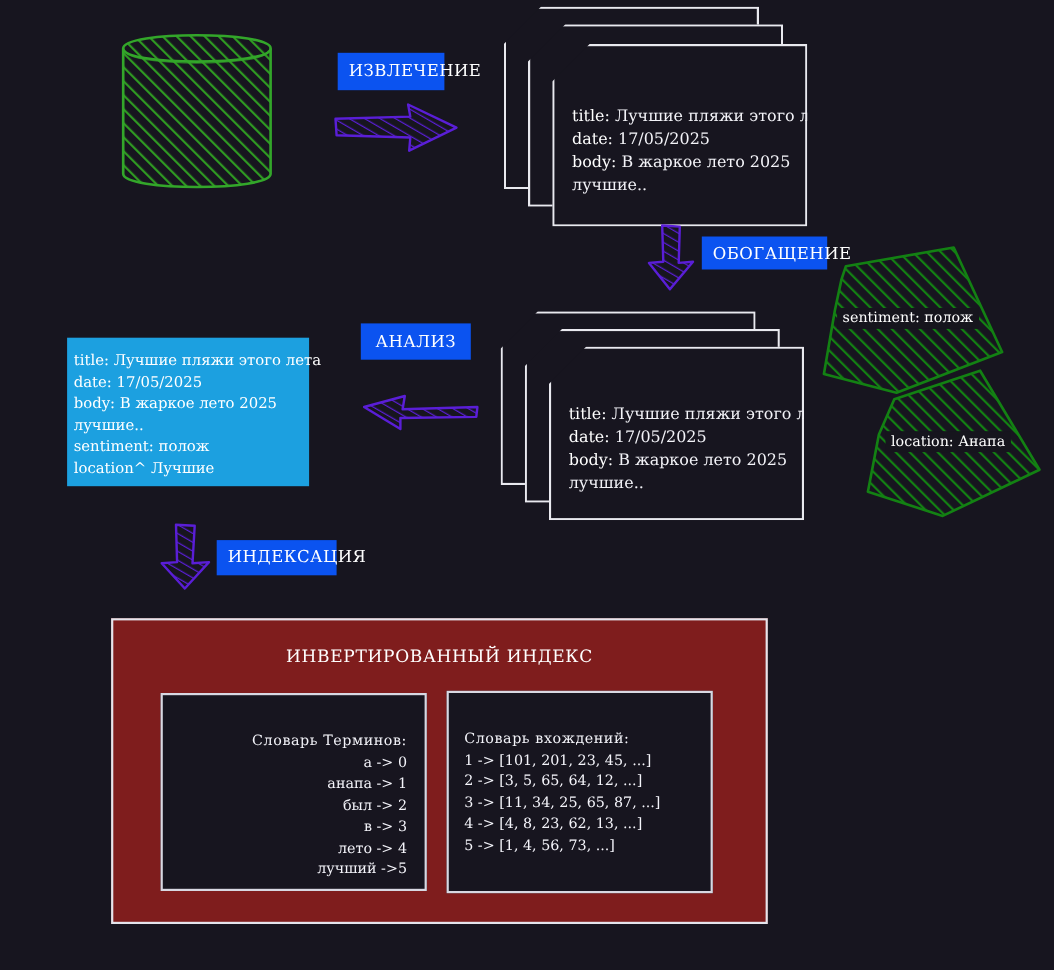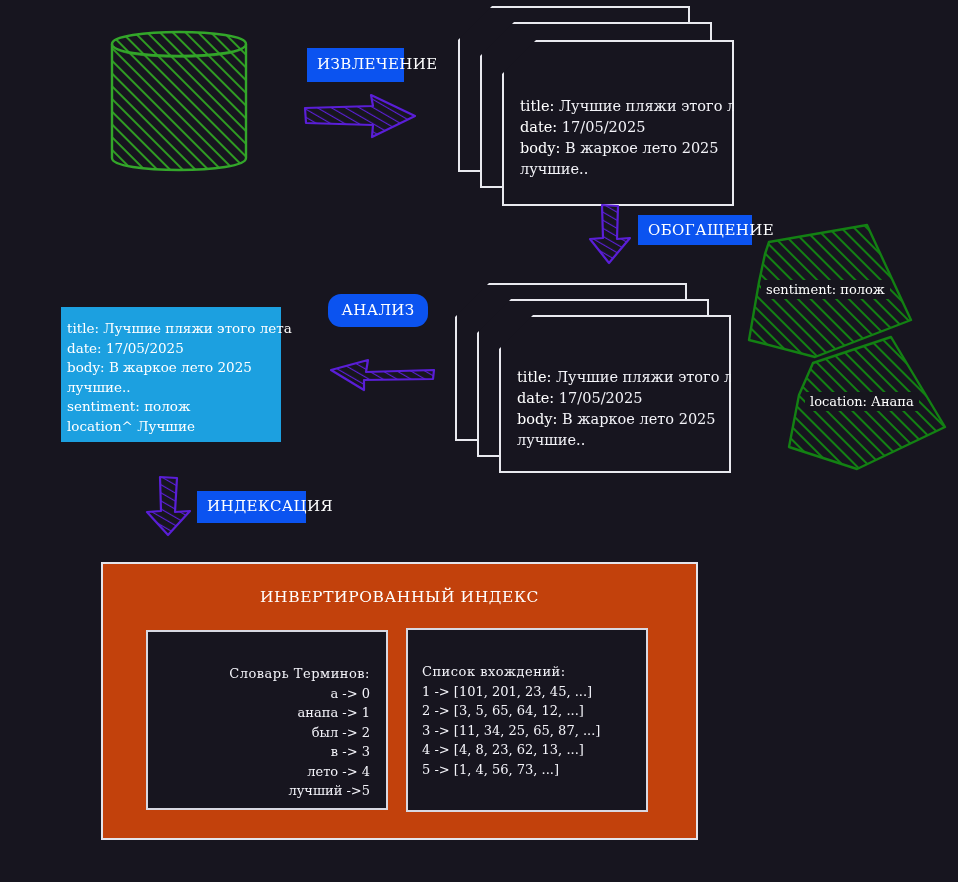--- a/index.html
+++ b/index.html
@@ -62,21 +62,21 @@
     font-size:13px;
     padding:2px 5px;
     white-space:nowrap;
   }
 
   
   .indexbox{
     position:absolute;
     border:2px solid #e4e4ec;
     box-sizing:border-box;
-    background:#c2410c;
+    background:#7f1d1d;
   }
   .indextitle{
     position:absolute;
     width:100%;
     text-align:center;
     color:#ffffff;
     font-family:"DejaVu Serif","Liberation Serif",serif;
     font-size:15.5px;
     letter-spacing:.6px;
     white-space:nowrap;
@@ -212,21 +212,21 @@
              <span>Лучшие пляжи этого лета</span></div>
         <div><span class="k">date:</span>
              <span>17/05/2025</span></div>
         <div><span class="k">body:</span>
              <span>В жаркое лето 2025</span></div>
         <div><span>лучшие..</span></div>
       </div>
     </div>
   </div>
 
-  <div class="chip abs" style="left:328px;top:294px;width:100px;height:33px;padding-top:9px;border-radius:13px;">АНАЛИЗ</div>
+  <div class="chip abs" style="left:328px;top:294px;width:100px;height:33px;padding-top:9px;">АНАЛИЗ</div>
 
   <svg class="abs" style="left:328px;top:348px;width:108px;height:46px;" viewBox="0 0 108 46">
     <defs>
       <pattern id="pp3" width="7" height="7" patternTransform="rotate(-60)" patternUnits="userSpaceOnUse">
         <rect width="7" height="7" fill="#17151f"></rect>
         <line x1="0" y1="0" x2="0" y2="7" stroke="#5a1ed7" stroke-width="2.2"></line>
       </pattern>
       <clipPath id="ac3">
           <path d="M106 22 L38 24 L40 12 L3 22 L36 42 L36 32 L105 31 Z"></path>
         </clipPath>
@@ -281,21 +281,21 @@
         <div>анапа -&gt; 1</div>
         <div>был -&gt; 2</div>
         <div>в -&gt; 3</div>
         <div>лето -&gt; 4</div>
         <div>лучший -&gt;5</div>
       </div>
     </div>
 
     <div class="subbox" style="left:303px;top:64px;width:242px;height:184px;">
       <div class="listtxt" style="left:14px;top:32px;">
-        <div class="hdr">Список вхождений:</div>
+        <div class="hdr">Словарь вхождений:</div>
         <div>1  -&gt; [101, 201, 23, 45, ...]</div>
         <div>2 -&gt; [3, 5, 65, 64, 12, ...]</div>
         <div>3 -&gt; [11, 34, 25, 65, 87, ...]</div>
         <div>4 -&gt; [4, 8, 23, 62, 13, ...]</div>
         <div>5 -&gt; [1, 4, 56, 73, ...]</div>
       </div>
     </div>
   </div>
 
 </div>

